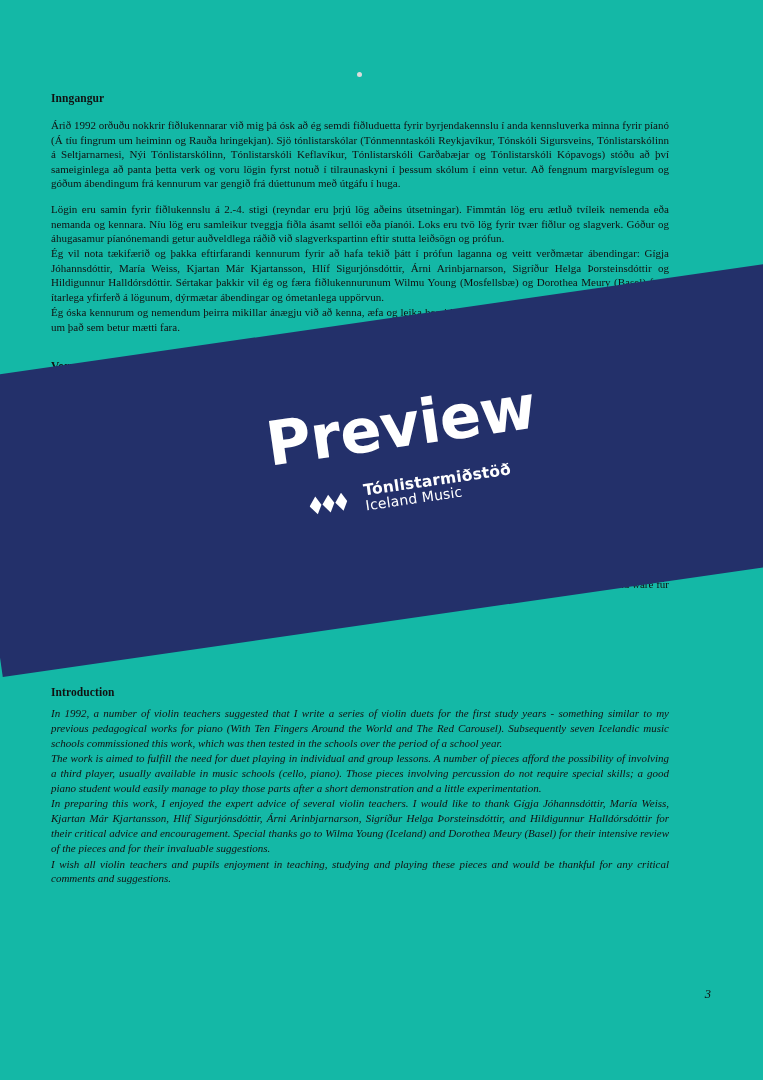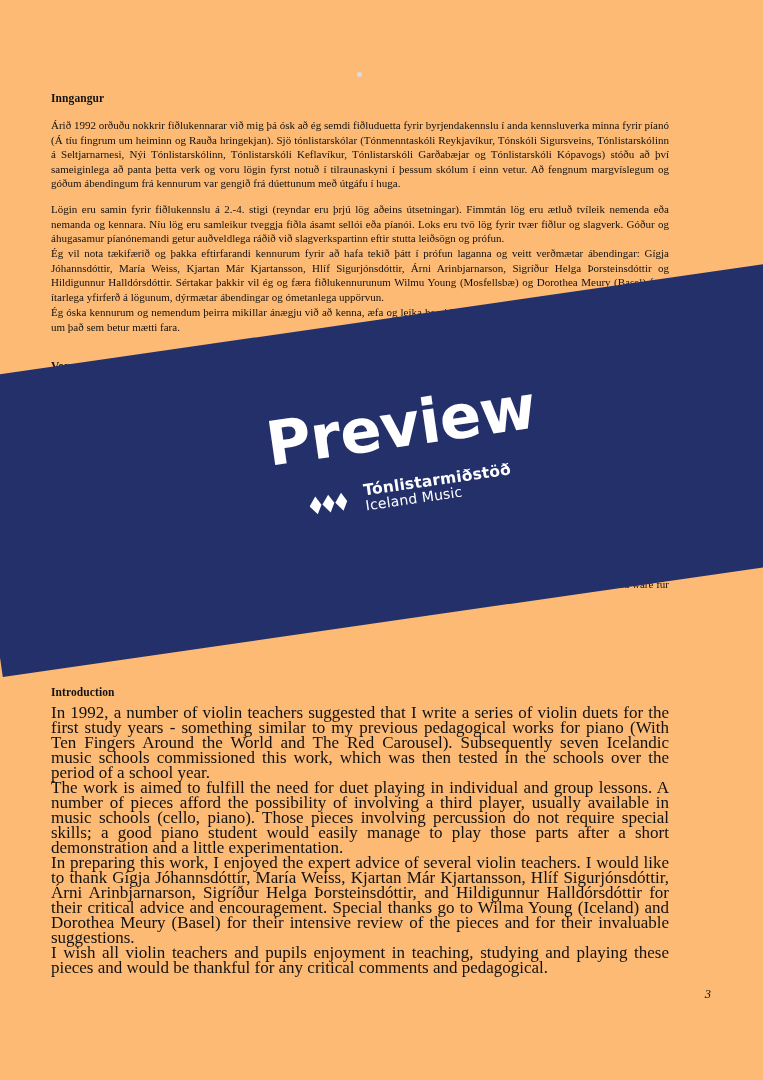--- a/index.html
+++ b/index.html
@@ -12,21 +12,21 @@
     height: 1080px;
     position: relative;
     overflow: hidden;
     font-family: "Liberation Serif", serif;
     color: #111111;
   }
 
   .page {
     position: absolute;
     inset: 0;
-    background: #fdba74;
+    background: #14b8a6;
   }
 
   .content {
     position: absolute;
     left: 51px;
     top: 92px;
     width: 618px;
   }
 
   .section-title {
@@ -63,22 +63,23 @@
     left: 51px;
     top: 686px;
     width: 618px;
   }
 
   .intro-wrap .section-title {
     margin-bottom: 8px;
   }
 
   .intro-wrap p.para {
-    font-size: 17px;
+    font-size: 11px;
     line-height: 14.9px;
+    font-style: italic;
   }
 
   
   .banner {
     position: absolute;
     left: -40px;
     top: 380px;
     width: 860px;
     height: 300px;
     background: #23306a;
@@ -193,21 +194,21 @@
       <p class="para" style="text-align:right;">und Spielen dieser Stücke und wäre für</p>
     </div>
 
   </div>
 
   <div class="intro-wrap">
     <div class="section-title">Introduction</div>
     <p class="para">In 1992, a number of violin teachers suggested that I write a series of violin duets for the first study years - something similar to my previous pedagogical works for piano (With Ten Fingers Around the World and The Red Carousel). Subsequently seven Icelandic music schools commissioned this work, which was then tested in the schools over the period of a school year.</p>
     <p class="para">The work is aimed to fulfill the need for duet playing in individual and group lessons. A number of pieces afford the possibility of involving a third player, usually available in music schools (cello, piano). Those pieces involving percussion do not require special skills; a good piano student would easily manage to play those parts after a short demonstration and a little experimentation.</p>
     <p class="para">In preparing this work, I enjoyed the expert advice of several violin teachers. I would like to thank Gígja Jóhannsdóttir, María Weiss, Kjartan Már Kjartansson, Hlíf Sigurjónsdóttir, Árni Arinbjarnarson, Sigríður Helga Þorsteinsdóttir, and Hildigunnur Halldórsdóttir for their critical advice and encouragement. Special thanks go to Wilma Young (Iceland) and Dorothea Meury (Basel) for their intensive review of the pieces and for their invaluable suggestions.</p>
-    <p class="para">I wish all violin teachers and pupils enjoyment in teaching, studying and playing these pieces and would be thankful for any critical comments and pedagogical.</p>
+    <p class="para">I wish all violin teachers and pupils enjoyment in teaching, studying and playing these pieces and would be thankful for any critical comments and suggestions.</p>
   </div>
 
   <div class="banner">
     <div class="banner-inner">
       <div class="preview-text">Preview</div>
       <div class="logo-row">
         <svg class="logo-mark" viewBox="0 0 46 26" aria-hidden="true">
           <polygon points="0,13 7,4 12,13 7,22" fill="#ffffff"></polygon>
           <polygon points="13,13 20,4 25,13 20,22" fill="#ffffff"></polygon>
           <polygon points="26,13 33,4 38,13 33,22" fill="#ffffff"></polygon>

